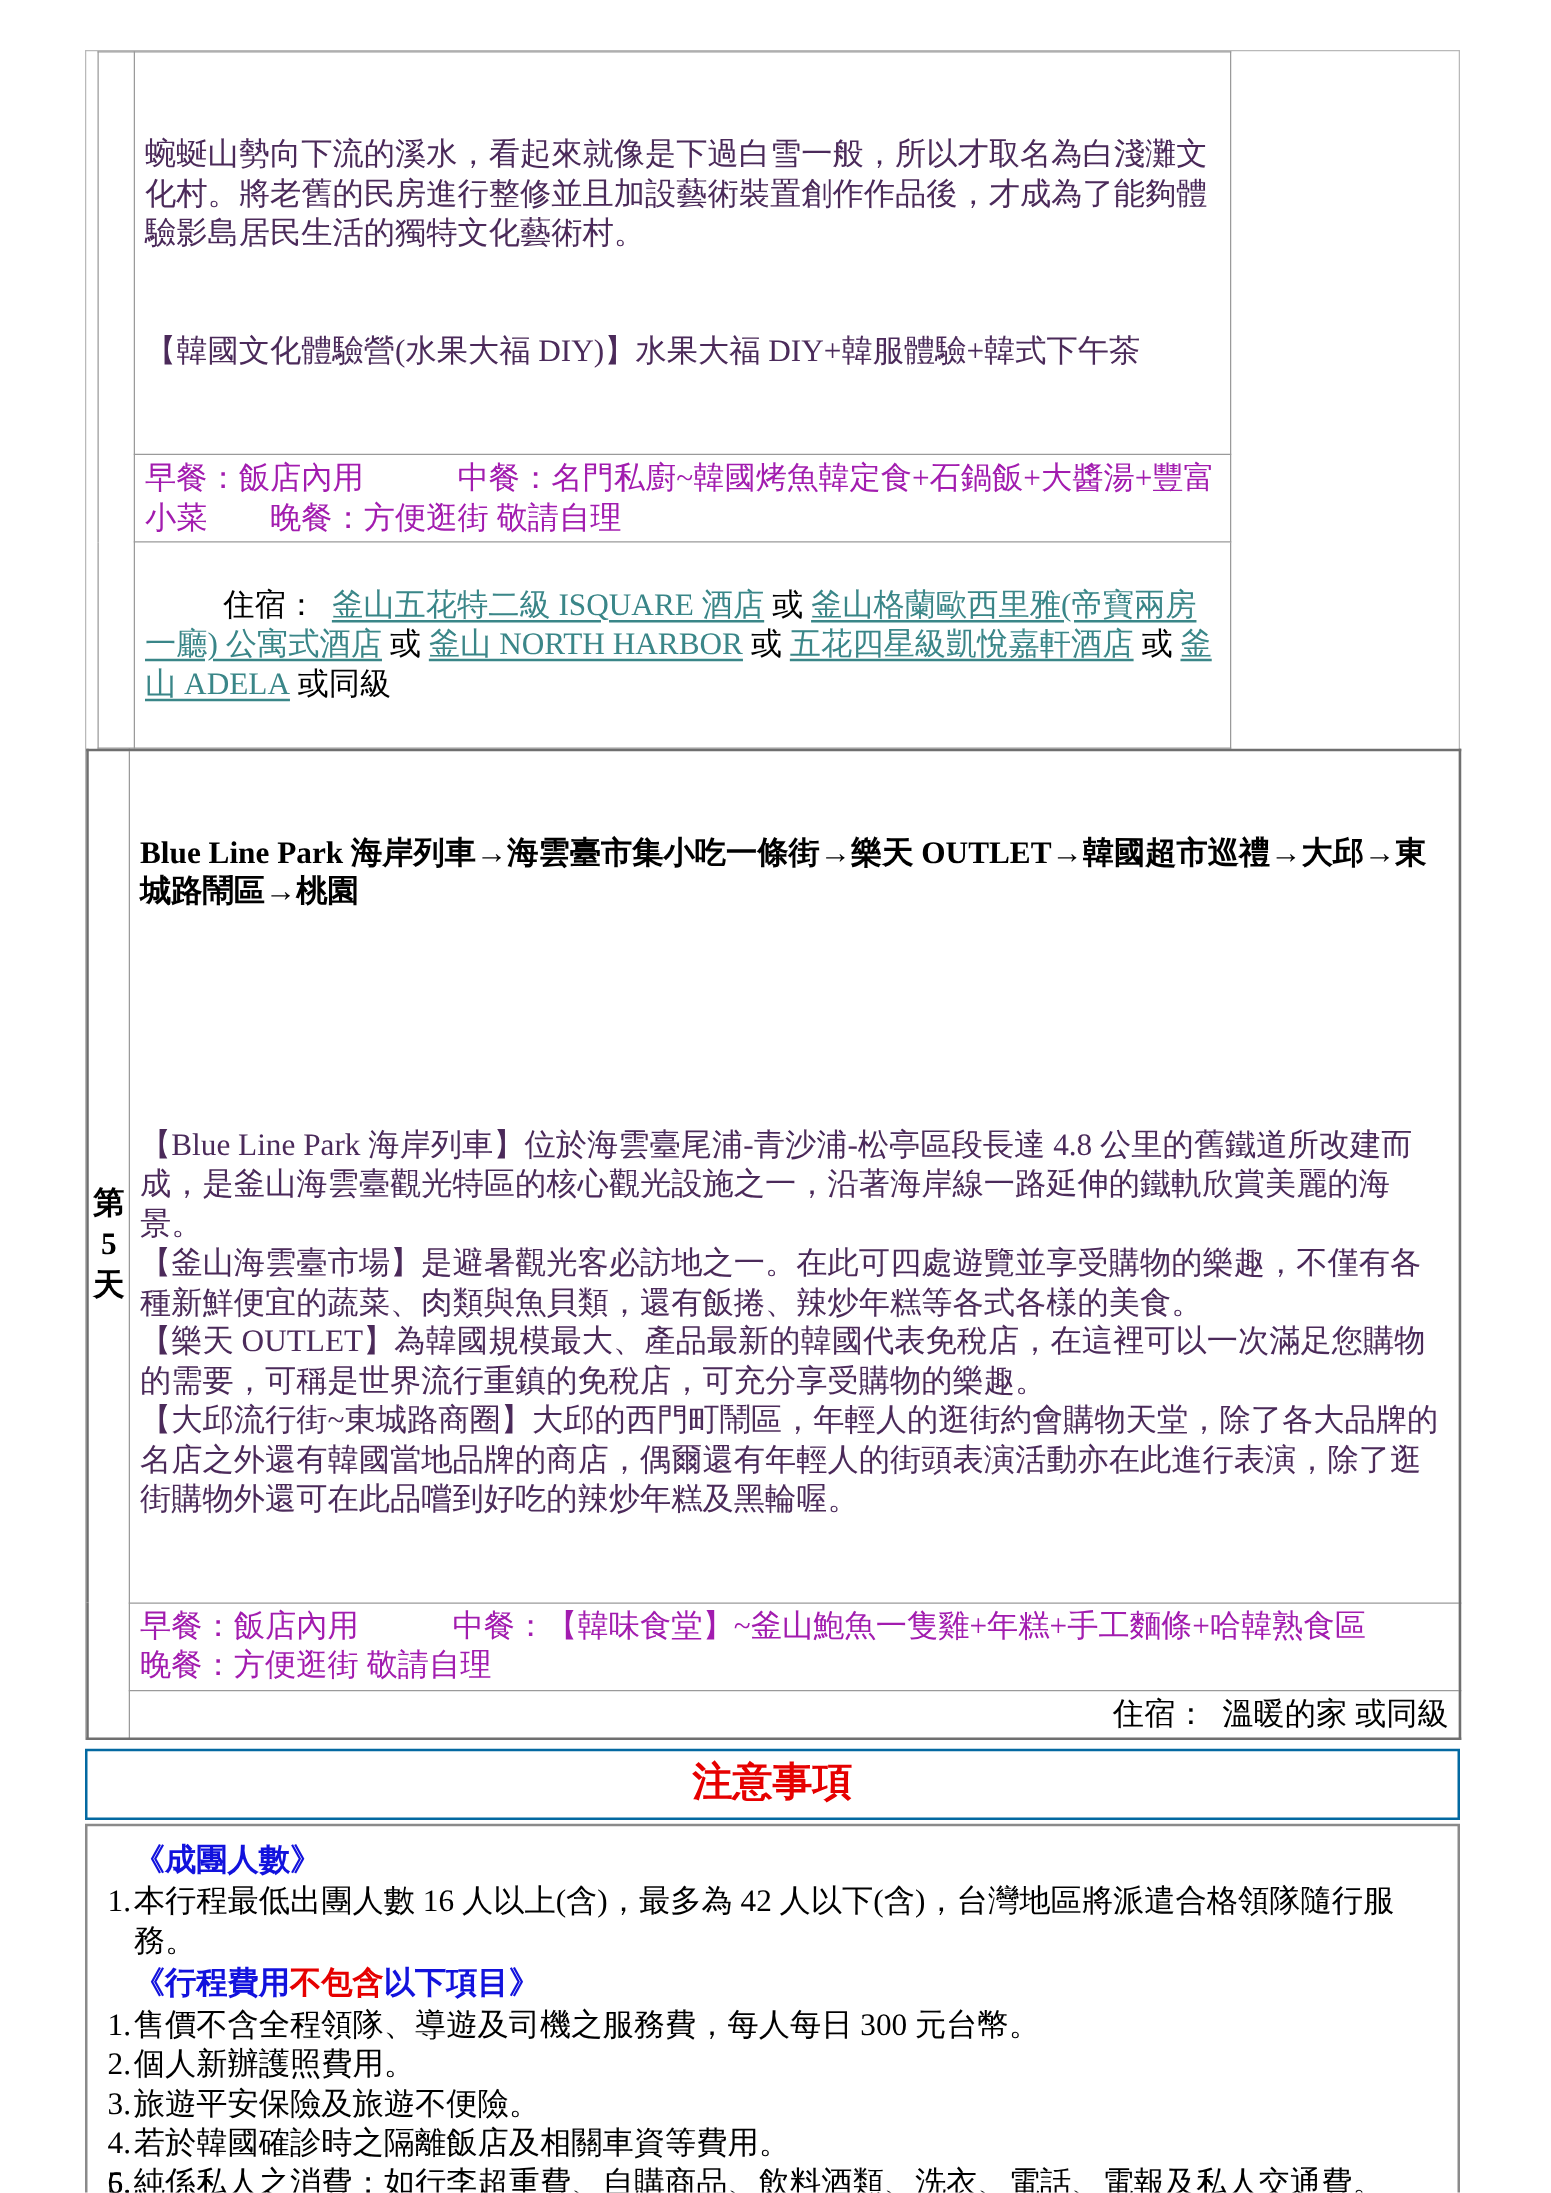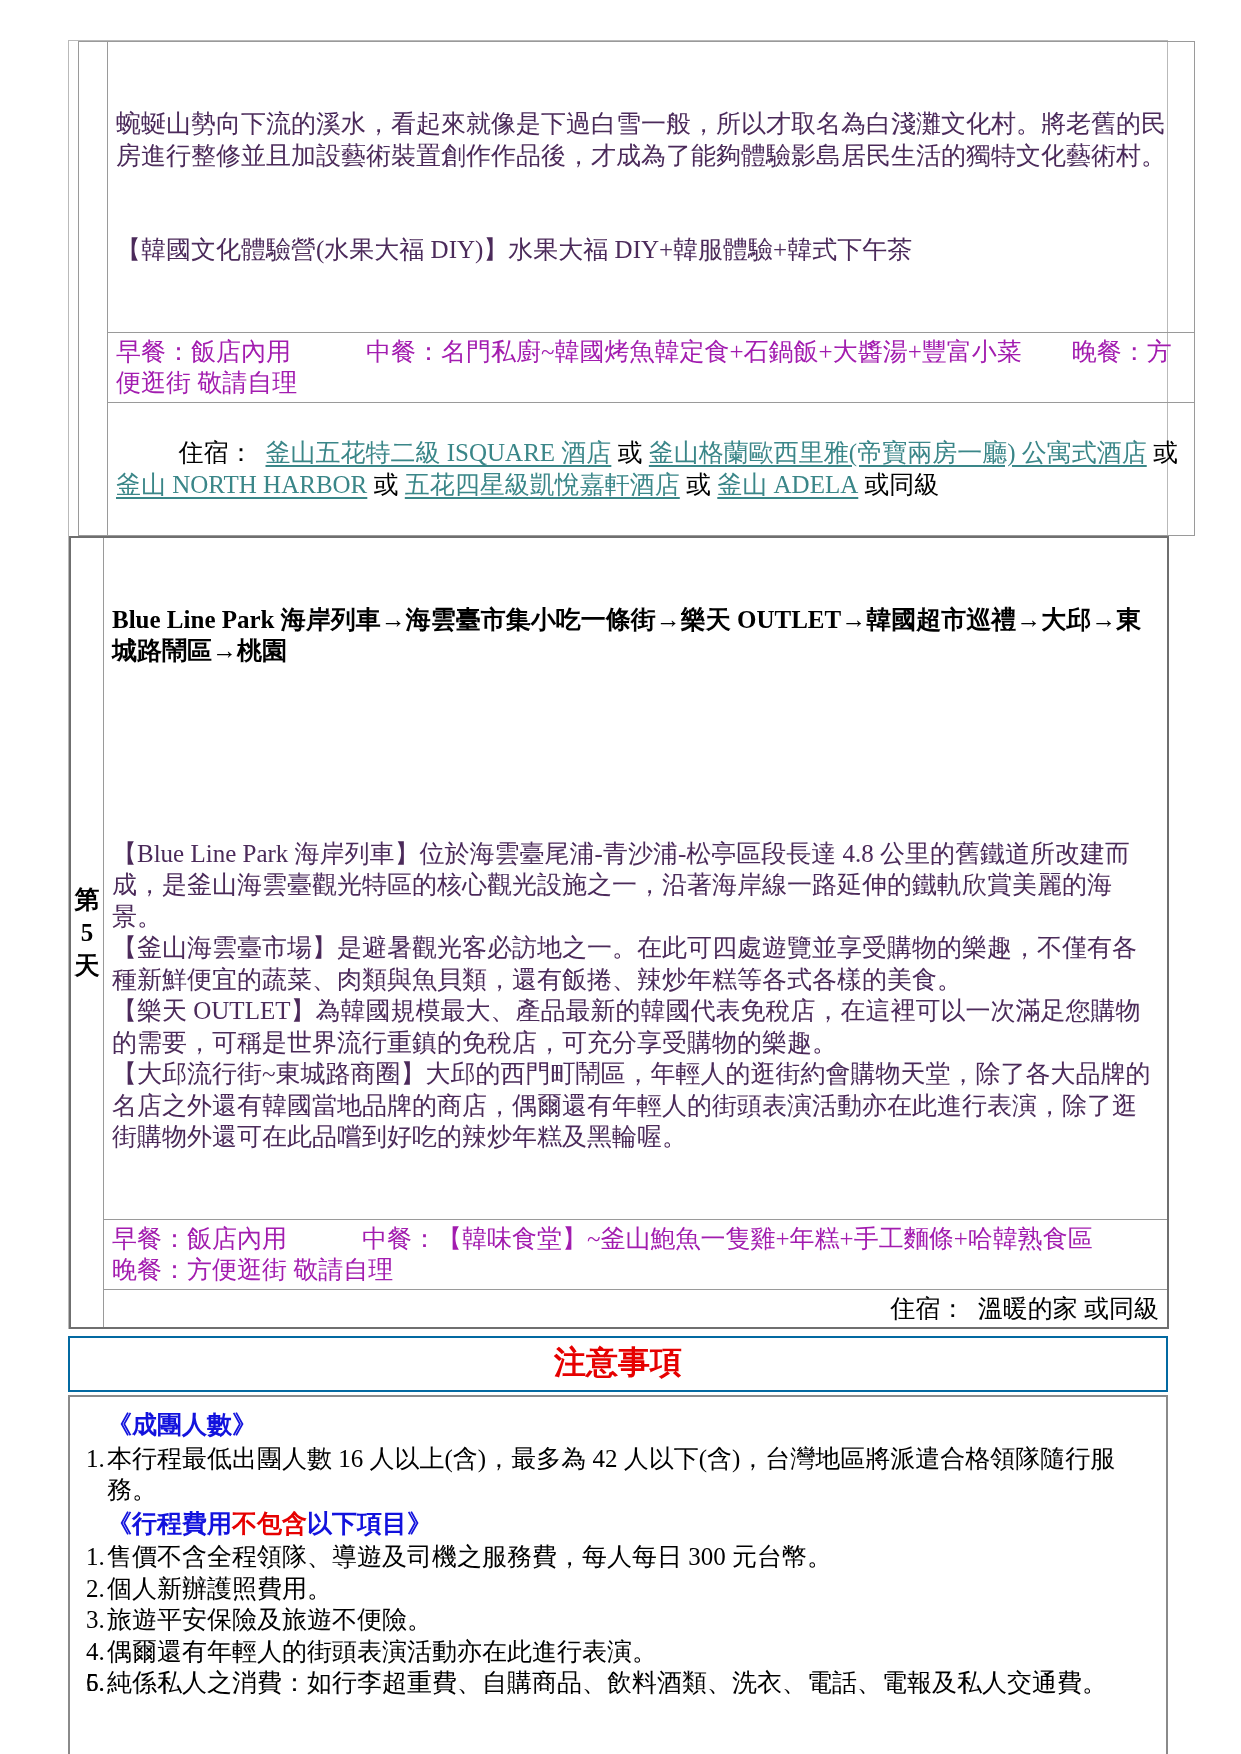--- a/index.html
+++ b/index.html
@@ -8,21 +8,21 @@
   }
   html,body{margin:0;padding:0;}
   body{
     width:1241px;height:1754px;background:#ffffff;color:#000;
     font-family:"Liberation Serif","DejaVu Serif",serif;
     font-size:25px;line-height:31.5px;overflow:hidden;
   }
   .page{width:1100px;margin:40px 0 0 68px;}
   .daywrap{border-left:1px solid #b9b9b9;border-right:1px solid #b9b9b9;border-top:1px solid #b9b9b9;}
   table.tbl{border-collapse:collapse;table-layout:fixed;}
-  .tblA{width:1117px;margin-left:9px;}
+  .tblA{width:907px;margin-left:9px;}
   .tblA td{border:1px solid #9a9a9a;}
   .tblB{width:1100px;border:2px solid #6f6f6f;}
   .tblB td{border:1px solid #9a9a9a;}
   td.cell{padding:3px 8px;vertical-align:top;white-space:pre-wrap;word-break:break-all;}
   td.daycol{width:26px;padding:0 1px;}
   .tblB td.daycol{width:30px;text-align:center;vertical-align:middle;
       font-weight:bold;font-size:25px;}
   .daychar{display:block;line-height:33px;}
   .purple{color:var(--purple);}
   .desc-line{white-space:pre-wrap;word-break:break-all;}
@@ -105,18 +105,18 @@
     <span class="notice-title">注意事項</span>
   </div>
 
   <div class="notes-box" id="notes-box">
       <div class="note-heading"><span class="hp-blue">《成團人數》</span></div>
       <div class="note-item"><span class="num">1.</span><span class="txt">本行程最低出團人數 16 人以上(含)，最多為 42 人以下(含)，台灣地區將派遣合格領隊隨行服務。</span></div>
       <div class="note-heading"><span class="hp-blue">《行程費用</span><span class="hp-red">不包含</span><span class="hp-blue">以下項目》</span></div>
       <div class="note-item"><span class="num">1.</span><span class="txt">售價不含全程領隊、導遊及司機之服務費，每人每日 300 元台幣。</span></div>
       <div class="note-item"><span class="num">2.</span><span class="txt">個人新辦護照費用。</span></div>
       <div class="note-item"><span class="num">3.</span><span class="txt">旅遊平安保險及旅遊不便險。</span></div>
-      <div class="note-item"><span class="num">4.</span><span class="txt">偶爾還有年輕人的街頭表演活動亦在此進行表演。</span></div>
+      <div class="note-item"><span class="num">4.</span><span class="txt">若於韓國確診時之隔離飯店及相關車資等費用。</span></div>
       <div class="note-item"><span class="num">5.</span></div>
       <div class="note-item"><span class="num">6.</span><span class="txt">純係私人之消費：如行李超重費、自購商品、飲料酒類、洗衣、電話、電報及私人交通費。</span></div>
     </div>
 
 </div>
 
 </body></html>

